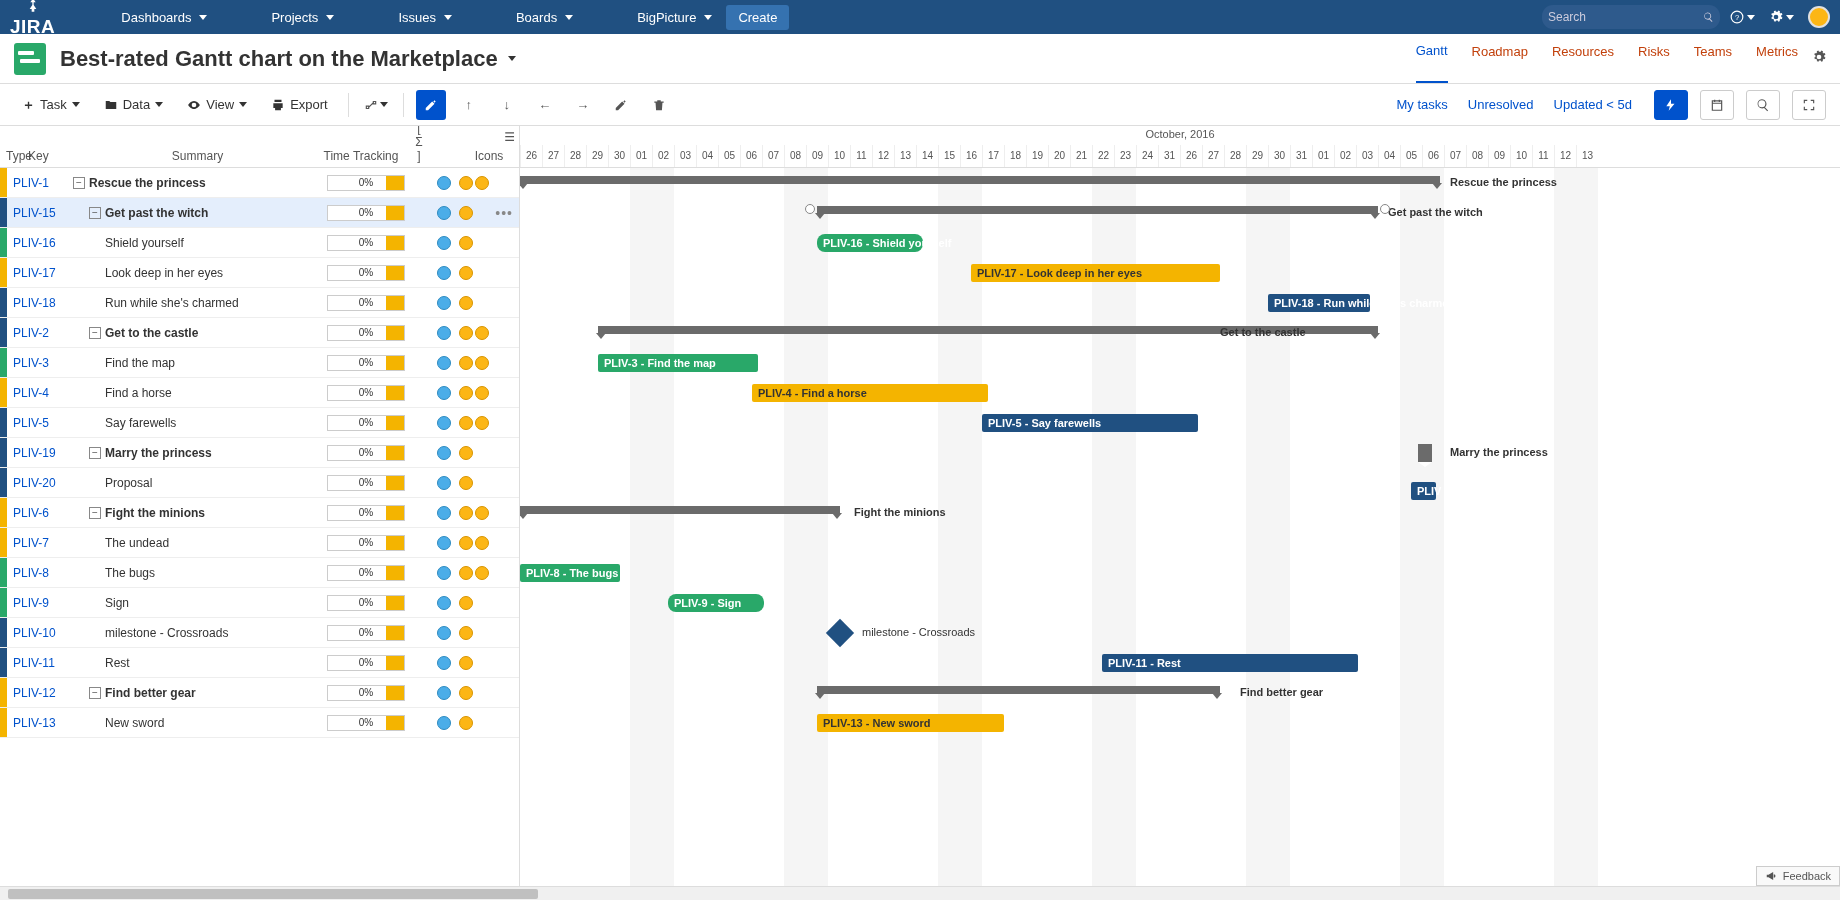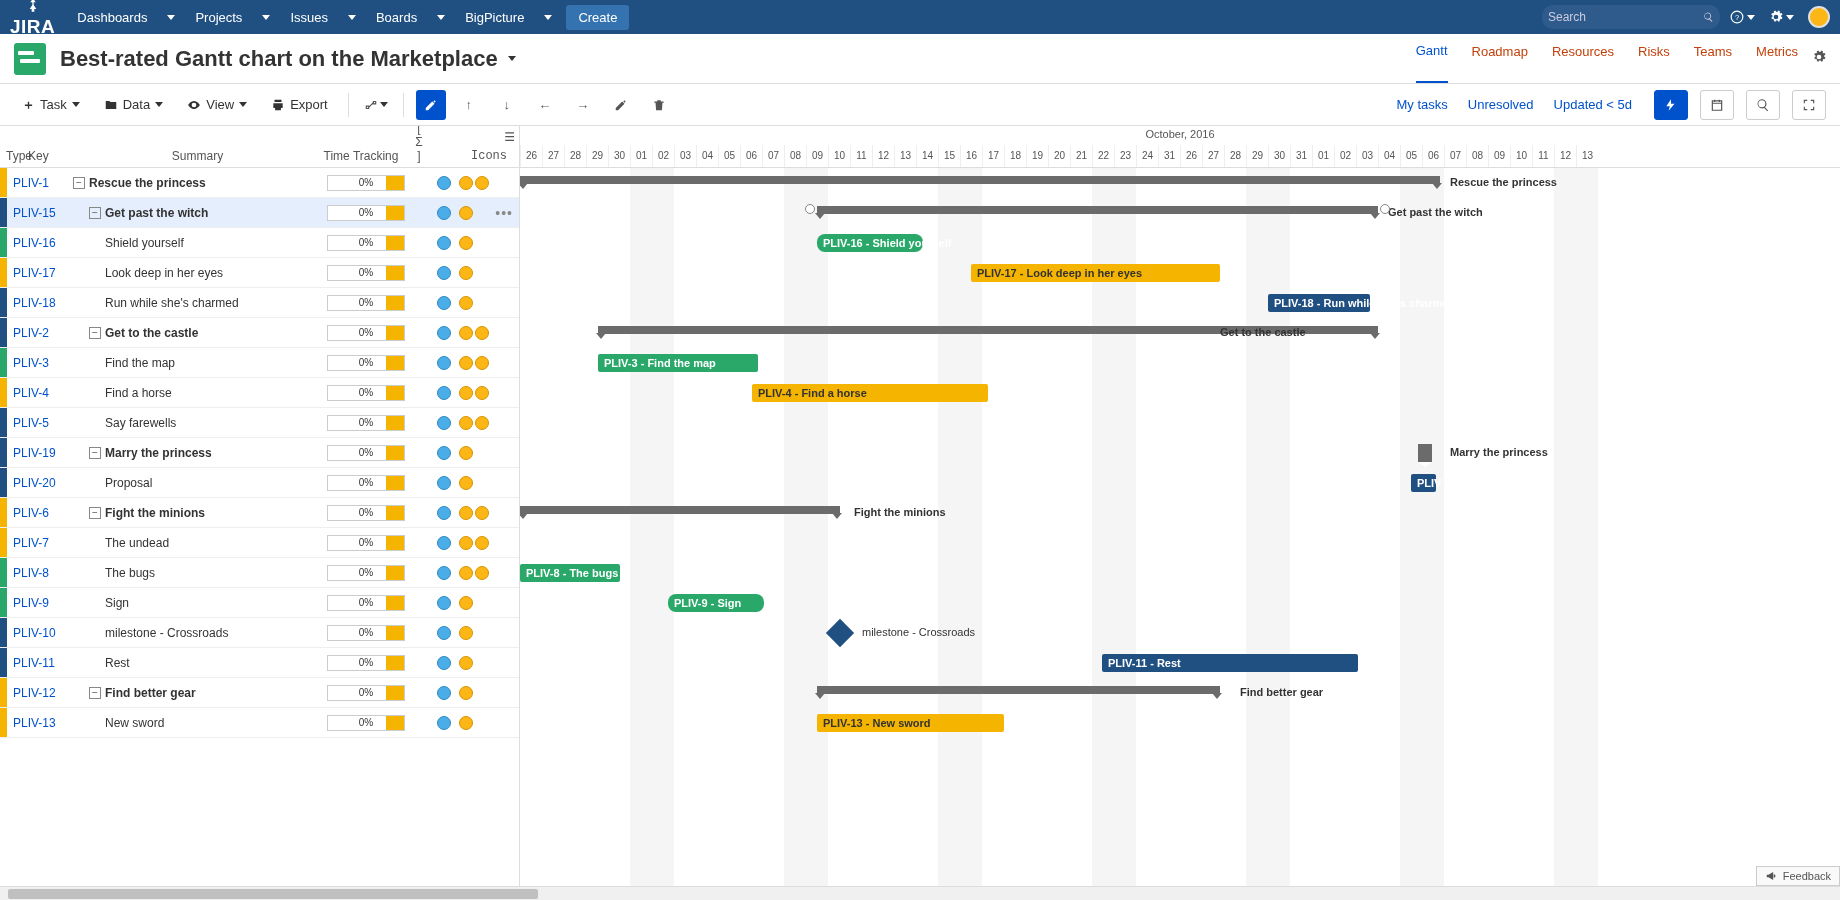--- a/index.html
+++ b/index.html
@@ -3,21 +3,21 @@
 <meta charset="utf-8">
 <style>
 * { margin:0; padding:0; box-sizing:border-box; }
 body { font-family: Arial, Helvetica, sans-serif; font-size:13px; color:#333; background:#fff; overflow:hidden; }
 
 
 .topnav { height:34px; background:#205081; display:flex; align-items:center; padding:0 10px; color:#fff; }
 .topnav .logo { font-weight:bold; font-size:19px; letter-spacing:.5px; margin-right:14px; display:flex; align-items:center; gap:3px;flex-direction:column;}
 .topnav .logo svg{height:16px;width:16px;fill:#fff;}
 .topnav .menu { display:flex; gap:4px; }
-.topnav .menu .item { padding:4px 8px; cursor:pointer; display:flex; align-items:center; gap:20px;}
+.topnav .menu .item { padding:4px 8px; cursor:pointer; display:flex; align-items:center; gap:8px;margin-left:44px;}
 .topnav .create { background:#3572b0; padding:5px 12px; border-radius:3px; margin-left:6px; cursor:pointer;}
 .topnav .spacer { flex:1; }
 .topnav .search { background:#2e5a8c; border-radius:11px; display:flex; align-items:center; padding:0 6px; height:24px; width:178px; margin-right:10px;}
 .topnav .search input { background:transparent; border:none; color:#fff; outline:none; font-size:12px; flex:1;}
 .topnav .search input::placeholder{color:#ccd;}
 .topnav .righticons { display:flex; gap:14px; align-items:center;}
 .topnav .righticons .ic{cursor:pointer; display:flex; align-items:center; gap:3px;}
 .avatar { width:22px; height:22px; border-radius:50%; background:#fcb615; border:2px solid #e0e0e0; }
 .caret{width:0;height:0;border-left:4px solid transparent;border-right:4px solid transparent;border-top:5px solid #fff;}
 .caret.dark{border-top-color:#333;}
@@ -53,21 +53,21 @@
 
 
 .colhdr { height:42px; border-bottom:1px solid #ddd; display:flex; align-items:flex-end; font-size:12px; color:#555; position:relative;}
 .colhdr .c{padding:4px 6px; text-align:center;}
 .colhdr .c.type{width:22px;}
 .colhdr .c.key{width:60px; text-align:left;}
 .colhdr .c.summary{flex:1;text-align:center;}
 .colhdr .c.track{width:96px;}
 .colhdr .c.sigma{width:20px;}
 .colhdr .c.st{width:30px;}
-.colhdr .c.icons{width:60px;text-align:center;font-family:Liberation Mono, monospace;}
+.colhdr .c.icons{width:60px;text-align:center;}
 .colhdr .togglebtn{position:absolute;right:4px;top:4px;cursor:pointer;color:#555;}
 
 .rows{flex:1;overflow-y:auto;}
 .row{height:30px;border-bottom:1px solid #eee;display:flex;align-items:center;font-size:12px;position:relative;}
 .row.hovered{background:#e4eefc;}
 .row .colorbar{width:7px;height:100%;}
 .row .key{width:62px;color:#0052cc;cursor:pointer;padding-left:6px;text-align:left;font-size:12px;white-space:nowrap;overflow:hidden;}
 .row .summary{flex:1;display:flex;align-items:center;gap:4px;padding-left:4px;}
 .row .summary .tree{color:#555;font-size:10px;cursor:pointer;width:12px;display:inline-block;text-align:center;border:1px solid #888;height:12px;line-height:10px;}
 .row .tracking{width:96px;display:flex;justify-content:flex-end;align-items:center;padding-right:4px;}
@@ -784,25 +784,30 @@
         <div class="ganttrow" style="top: 180px;">
           <div class="bar green" style="left: 78px; width: 160px;">
             <span>PLIV-3 - Find the map</span>
           </div>
         </div>
         <div class="ganttrow" style="top: 210px;">
           <div class="bar yellow" style="left: 232px; width: 236px;">
             <span>PLIV-4 - Find a horse</span>
           </div>
         </div>
+        <div class="ganttrow" style="top: 240px;">
+          <div class="bar blue" style="left: 462px; width: 216px;">
+            <span>PLIV-5 - Say farewells</span>
+          </div>
+        </div>
         <div class="ganttrow" style="top: 270px;">
           <div class="bookmark" style="left: 898px;"></div>
           <div class="grouplabel" style="left: 930px;">Marry the princess</div>
         </div>
-        <div class="ganttrow" style="top: 300px;">
+        <div class="ganttrow" style="top: 308px;">
           <div class="bar blue" style="left: 891px; width: 25px;">
             <span>PLIV</span>
           </div>
         </div>
         <div class="ganttrow" style="top: 330px;">
           <div class="groupbar" style="left: 0px; width: 320px;"></div>
           <div class="grouplabel" style="left: 334px;">Fight the minions</div>
         </div>
         <div class="ganttrow" style="top: 360px;"></div>
         <div class="ganttrow" style="top: 390px;">

